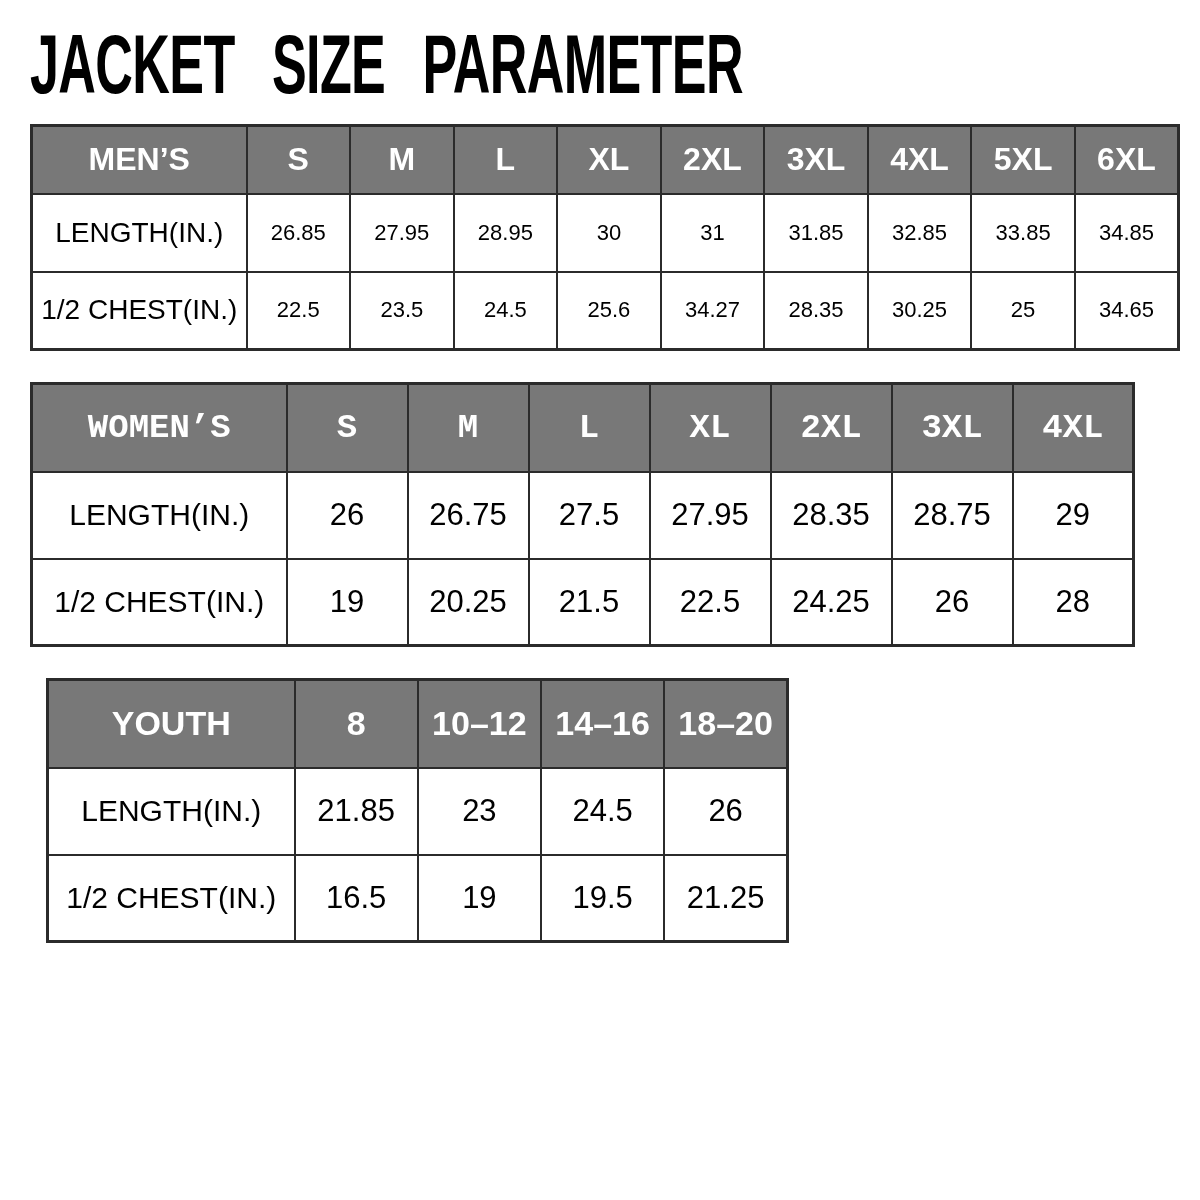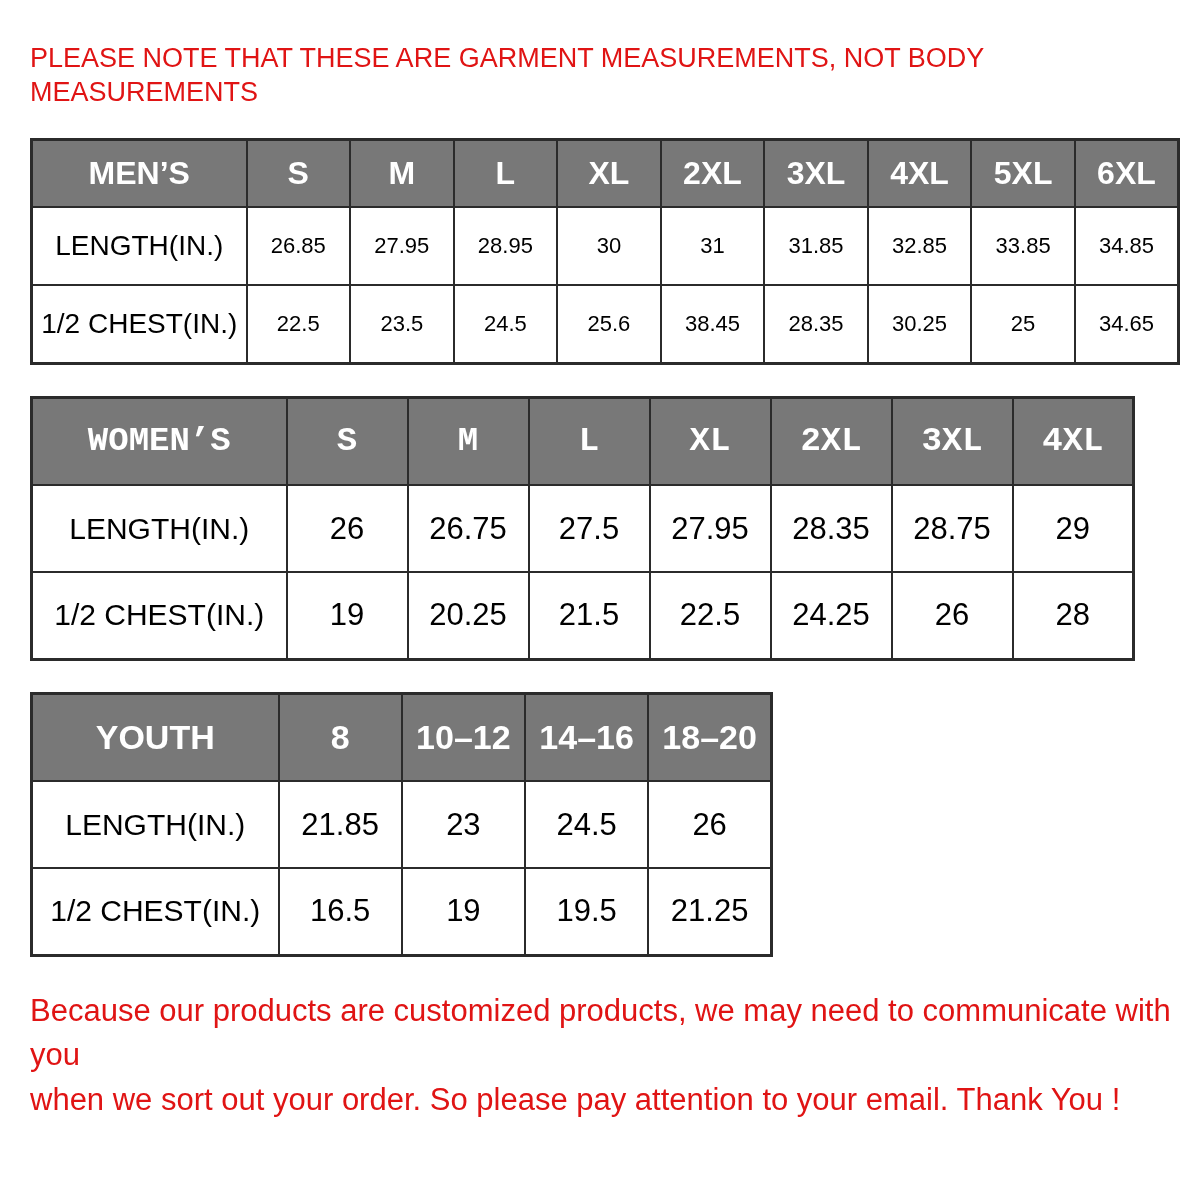--- a/index.html
+++ b/index.html
@@ -76,21 +76,21 @@
   .men td.rowlabel{font-size:28px;}
 
   .women{width:1105px;margin-top:31px;}
   .women col.first{width:255px;}
   .women thead tr{height:88px;font-family:Liberation Mono, monospace;}
   .women tbody tr{height:87px;}
   .women th{font-size:34px;}
   .women td{font-size:31px;}
   .women td.rowlabel{font-size:30px;}
 
-  .youth{width:743px;margin-top:31px;}
+  .youth{width:743px;margin-top:31px;margin-left:16px;}
   .youth col.first{width:247px;}
   .youth thead tr{height:88px;}
   .youth tbody tr{height:87px;}
   .youth th{font-size:34px;}
   .youth td{font-size:31px;}
   .youth td.rowlabel{font-size:30px;}
 
   
   .footer-para{
     margin-top:32px;
@@ -98,25 +98,22 @@
     font-size:31px;
     line-height:1.45;
     font-weight:400;
   }
 </style>
 </head>
 <body>
 
 <div class="wrap">
 
-
-  <div class="note">
-    <div>PLEASE NOTE THAT THESE ARE GARMENT MEASUREMENTS, NOT BODY</div>
-    <div>MEASUREMENTS</div>
-  </div>
+  <h1 class="title"><span class="title-inner">JACKET SIZE PARAMETER</span></h1>
+
 
   <table class="size-table men">
       <colgroup>
         <col class="first">
         <col>
         <col>
         <col>
         <col>
         <col>
         <col>
@@ -150,21 +147,21 @@
           <td>32.85</td>
           <td>33.85</td>
           <td>34.85</td>
         </tr>
         <tr>
           <td class="rowlabel">1/2 CHEST(IN.)</td>
           <td>22.5</td>
           <td>23.5</td>
           <td>24.5</td>
           <td>25.6</td>
-          <td>38.45</td>
+          <td>34.27</td>
           <td>28.35</td>
           <td>30.25</td>
           <td>25</td>
           <td>34.65</td>
         </tr>
       </tbody>
     </table>
 
   <table class="size-table women">
       <colgroup>
@@ -241,18 +238,14 @@
         <tr>
           <td class="rowlabel">1/2 CHEST(IN.)</td>
           <td>16.5</td>
           <td>19</td>
           <td>19.5</td>
           <td>21.25</td>
         </tr>
       </tbody>
     </table>
 
-  <div class="footer-para">
-    <div>Because our products are customized products, we may need to communicate with you</div>
-    <div>when we sort out your order. So please pay attention to your email. Thank You !</div>
-  </div>
 
 </div>
 
 </body></html>

